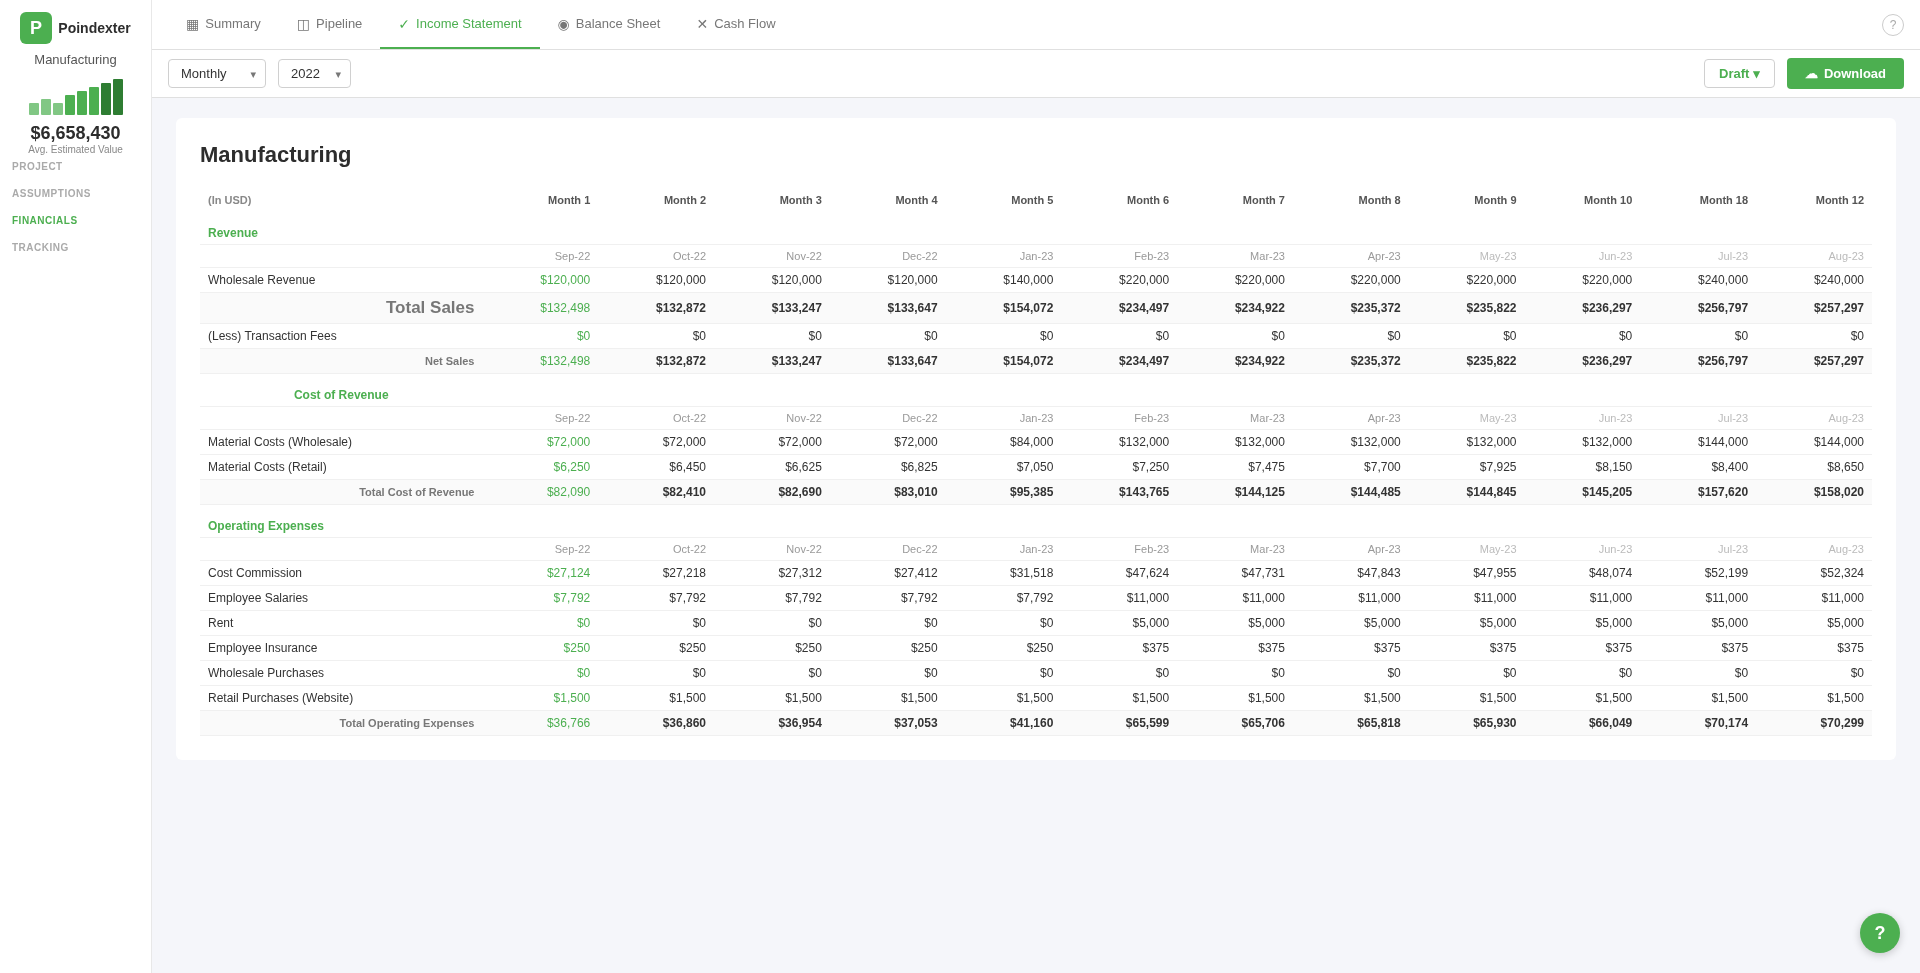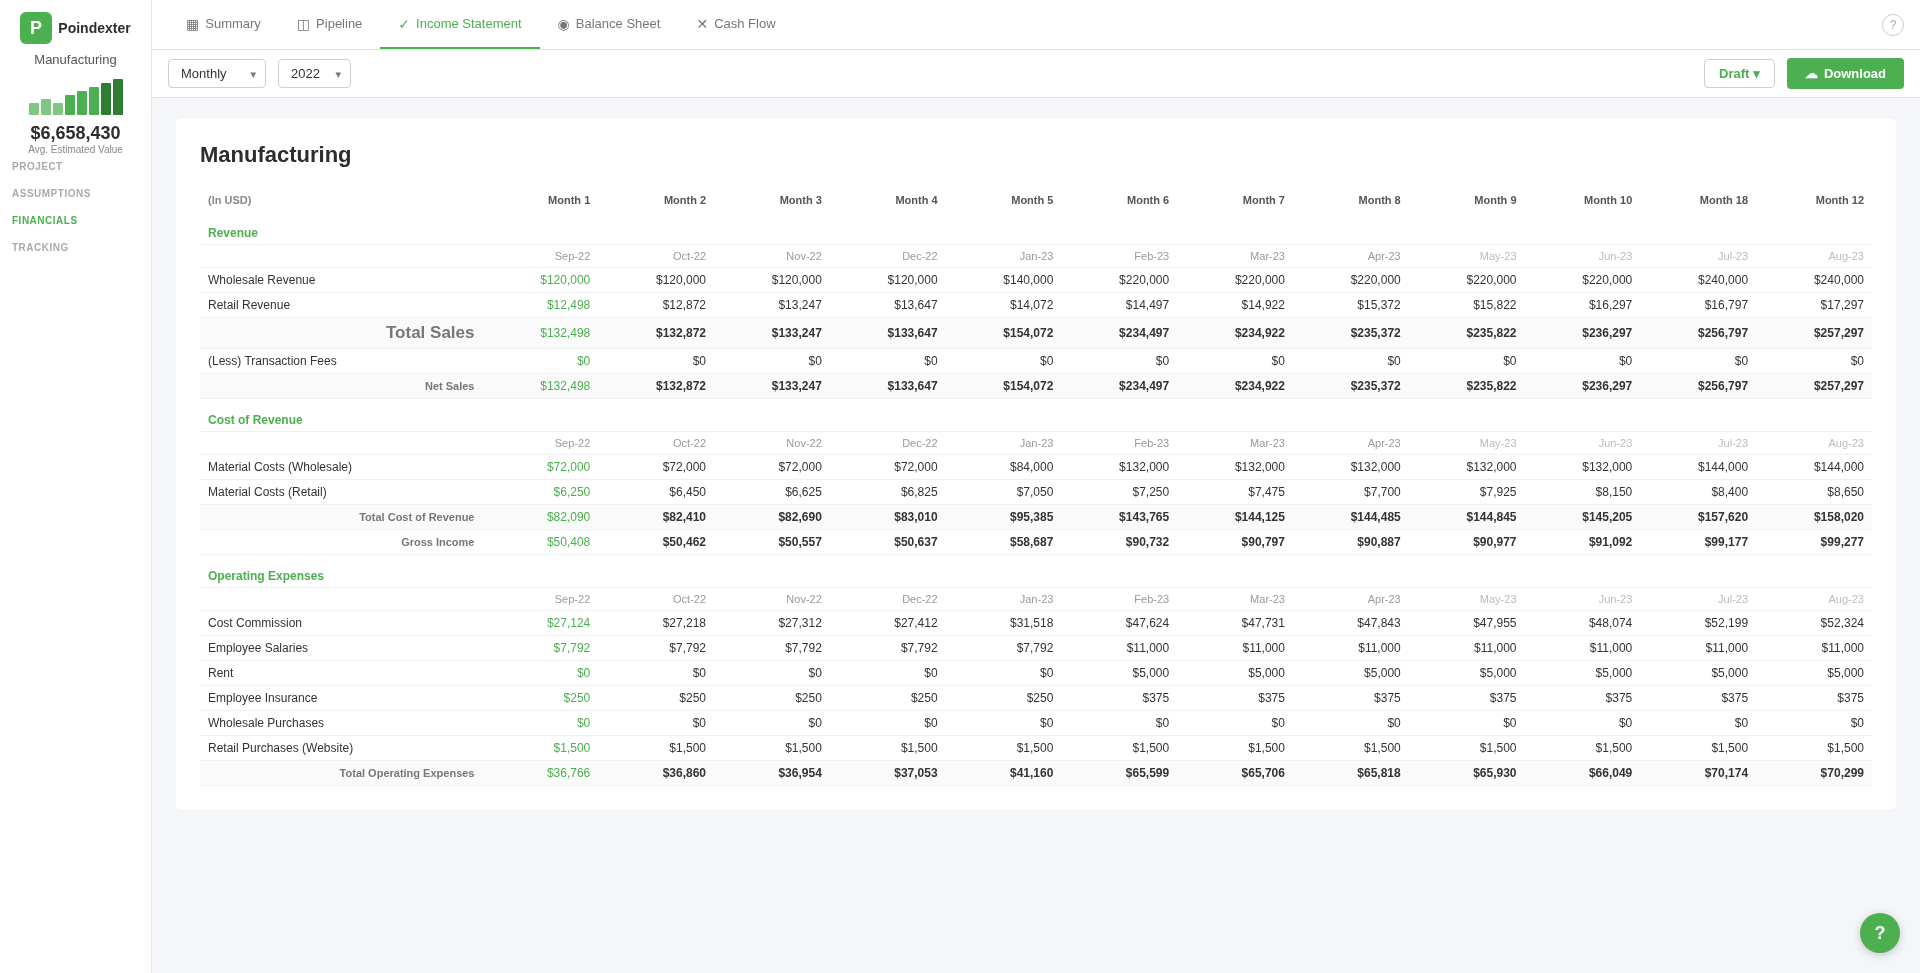--- a/index.html
+++ b/index.html
@@ -212,35 +212,20 @@
             <td>$120,000</td>
             <td>$140,000</td>
             <td>$220,000</td>
             <td>$220,000</td>
             <td>$220,000</td>
             <td>$220,000</td>
             <td>$220,000</td>
             <td>$240,000</td>
             <td>$240,000</td>
           </tr>
-          <tr>
-            <td>Retail Revenue</td>
-            <td class="green">$12,498</td>
-            <td>$12,872</td>
-            <td>$13,247</td>
-            <td>$13,647</td>
-            <td>$14,072</td>
-            <td>$14,497</td>
-            <td>$14,922</td>
-            <td>$15,372</td>
-            <td>$15,822</td>
-            <td>$16,297</td>
-            <td>$16,797</td>
-            <td>$17,297</td>
-          </tr>
           <tr class="total-row">
             <td style="text-align:right; color:#777; font-size:17px;">Total Sales</td>
             <td class="green">$132,498</td>
             <td>$132,872</td>
             <td>$133,247</td>
             <td>$133,647</td>
             <td>$154,072</td>
             <td>$234,497</td>
             <td>$234,922</td>
             <td>$235,372</td>
@@ -274,21 +259,21 @@
             <td>$234,497</td>
             <td>$234,922</td>
             <td>$235,372</td>
             <td>$235,822</td>
             <td>$236,297</td>
             <td>$256,797</td>
             <td>$257,297</td>
           </tr>
 
           <tr class="section-header">
-            <td style="color:#4caf50; font-weight:700;">Cost of Revenue</td>
+            <td style="color:#4caf50; font-weight:700;text-align:center;">Cost of Revenue</td>
             <td></td>
               <td></td>
               <td></td>
               <td></td>
               <td></td>
               <td></td>
               <td></td>
               <td></td>
               <td></td>
               <td></td>
@@ -348,35 +333,20 @@
             <td>$83,010</td>
             <td>$95,385</td>
             <td>$143,765</td>
             <td>$144,125</td>
             <td>$144,485</td>
             <td>$144,845</td>
             <td>$145,205</td>
             <td>$157,620</td>
             <td>$158,020</td>
           </tr>
-          <tr class="gross-row">
-            <td style="text-align:right; color:#777; font-size:11px;">Gross Income</td>
-            <td class="green">$50,408</td>
-            <td>$50,462</td>
-            <td>$50,557</td>
-            <td>$50,637</td>
-            <td>$58,687</td>
-            <td>$90,732</td>
-            <td>$90,797</td>
-            <td>$90,887</td>
-            <td>$90,977</td>
-            <td>$91,092</td>
-            <td>$99,177</td>
-            <td>$99,277</td>
-          </tr>
 
           <tr class="section-header">
             <td style="color:#4caf50; font-weight:700;">Operating Expenses</td>
             <td></td>
               <td></td>
               <td></td>
               <td></td>
               <td></td>
               <td></td>
               <td></td>

